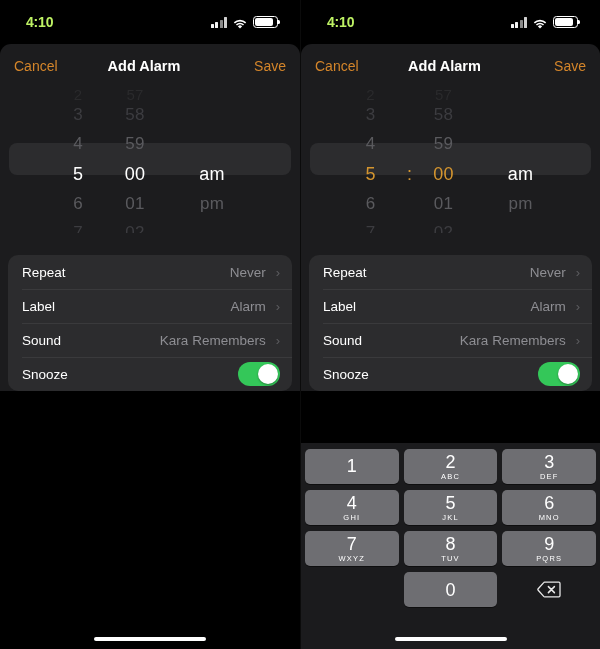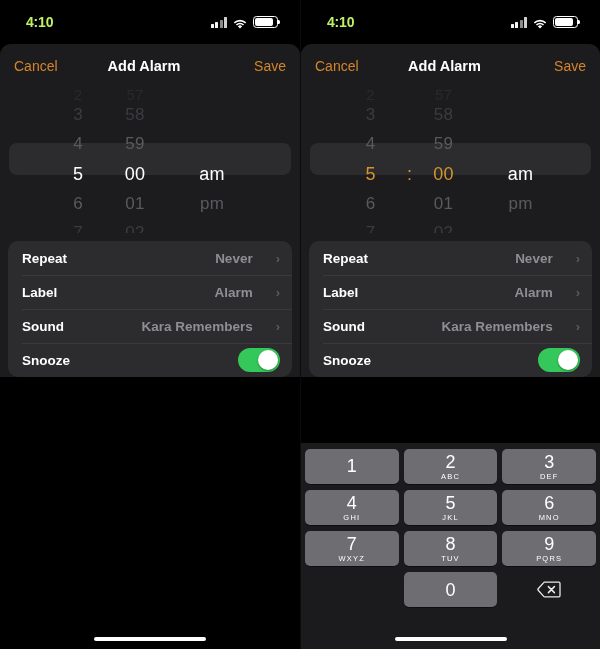--- a/index.html
+++ b/index.html
@@ -173,25 +173,24 @@
     height: 32px;
     line-height: 32px;
   }
   .cell.sel.accent { color: #d4952f; }
   .wheel.hours .cell { padding-right: 6px; }
   .wheel.mins .cell { padding-right: 4px; text-align: center; }
   .cell.spacer-top { height: 13px; line-height: 13px; overflow: hidden; font-size: 15px;}
 
   
   .list {
-    margin: 8px 8px 0 8px;
+    margin: 22px 8px 0 8px;
     background: #2c2c2e;
     border-radius: 10px;
     overflow: hidden;
-    font-weight: bold;
   }
   .row {
     display: flex;
     align-items: center;
     justify-content: space-between;
     height: 34px;
     padding: 0 12px 0 14px;
     position: relative;
   }
   .row + .row::before {
@@ -201,21 +200,21 @@
     height: 1px;
     background: #3a3a3c;
   }
   .row-label {
     font-size: 13.5px;
     color: #ffffff;
   }
   .row-right {
     display: flex;
     align-items: center;
-    gap: 23px;
+    gap: 10px;
   }
   .row-value {
     font-size: 13.5px;
     color: #8e8e93;
   }
   .chev {
     color: #5c5c60;
     font-size: 13px;
     line-height: 1;
     transform: translateY(-0.5px);

